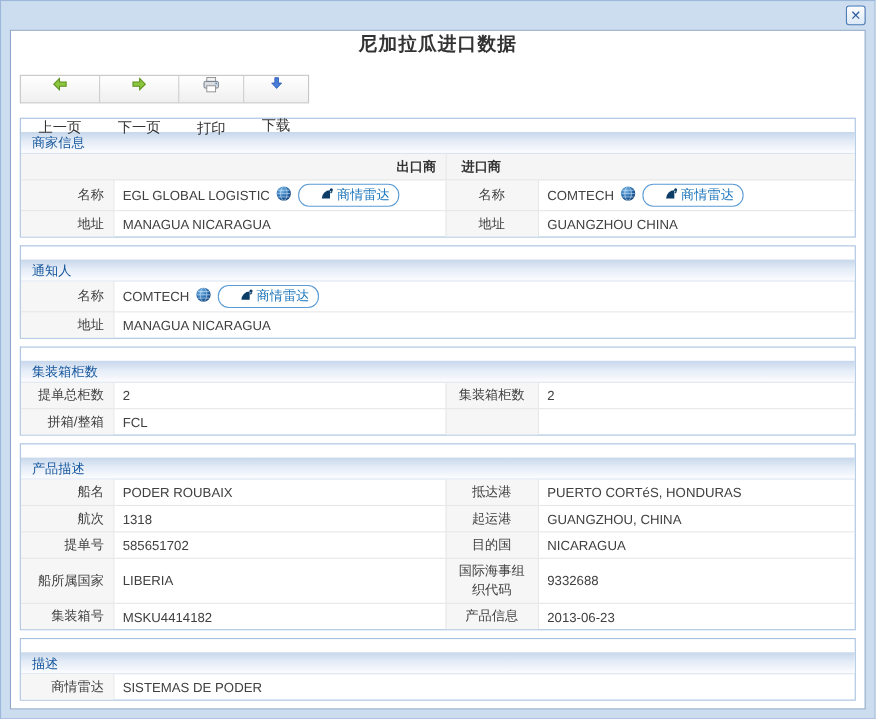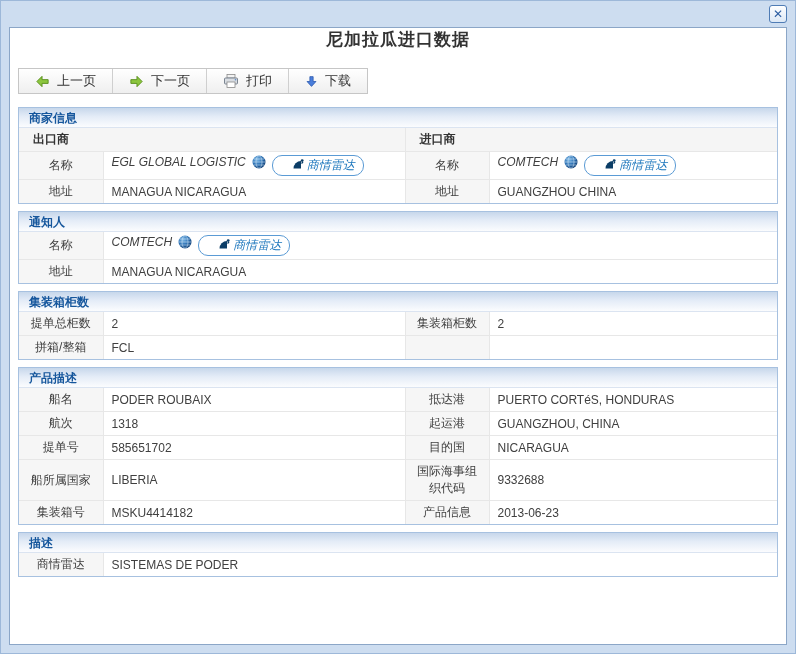--- a/index.html
+++ b/index.html
@@ -41,61 +41,63 @@
   }
   
   .toolbar {
     display: inline-flex;
     margin: 17px 0 13px 8px;
     border: 1px solid #c6c6c6;
     background: linear-gradient(#ffffff, #efefef);
     height: 26px;
   }
   .tb-btn {
-    display: flex; align-items: center; gap: 7px;
+    display: flex; align-items: center; gap: 23px;
     padding: 0 16px;
     font-size: 13px; color: #333;
     border: none; background: transparent;
     border-right: 1px solid #cfcfcf;
     cursor: pointer;
     font-family: inherit;
+    flex-direction: column;
   }
   .tb-btn:last-child { border-right: none; }
   .tb-btn svg { display: block; }
   
   .section {
     margin: 0 8px 7px 8px;
     border: 1px solid #a7c1e0;
   }
   .section-header {
     height: 20px; line-height: 20px;
     padding-left: 10px;
-    font-size: 12px; font-weight: bold; color: #15569c;
+    font-size: 12px; font-weight: normal; color: #15569c;
     background: linear-gradient(#c7d7eb 0%, #e4ecf7 45%, #fbfcfe 100%);
     border-bottom: 1px solid #dbe4f1;
+    margin-top: 12px;
   }
   table { width: 100%; border-collapse: collapse; table-layout: fixed; }
   td {
     border: 1px solid #e7e7e7;
     padding: 3px 8px;
     font-size: 12px; color: #404040;
     height: 23px;
     vertical-align: middle;
     word-wrap: break-word;
   }
   td.lbl { background: #f6f6f6; text-align: center; }
   td.subhead {
     background: #f5f5f5; font-weight: bold; color: #333;
     text-align: left; padding-left: 14px;
   }
-  table td:first-child { border-left: none; }
+  table td:first-child { border-left: none; text-align: right; }
   table td:last-child { border-right: none; }
   table tr:first-child td { border-top: none; }
   table tr:last-child td { border-bottom: none; }
-  .val-flex { display: flex; align-items: flex-start; gap: 6px; font-style: italic; }
+  .val-flex { display: flex; align-items: center; gap: 6px; }
   
   .radar-badge {
     display: inline-flex; align-items: center; gap: 3px;
     border: 1px solid #5b9bd5; border-radius: 10px;
     padding: 1px 8px 1px 19px;
     color: #1a75bc; font-size: 12px;
     background: #ffffff;
     cursor: pointer;
     white-space: nowrap;
   }

